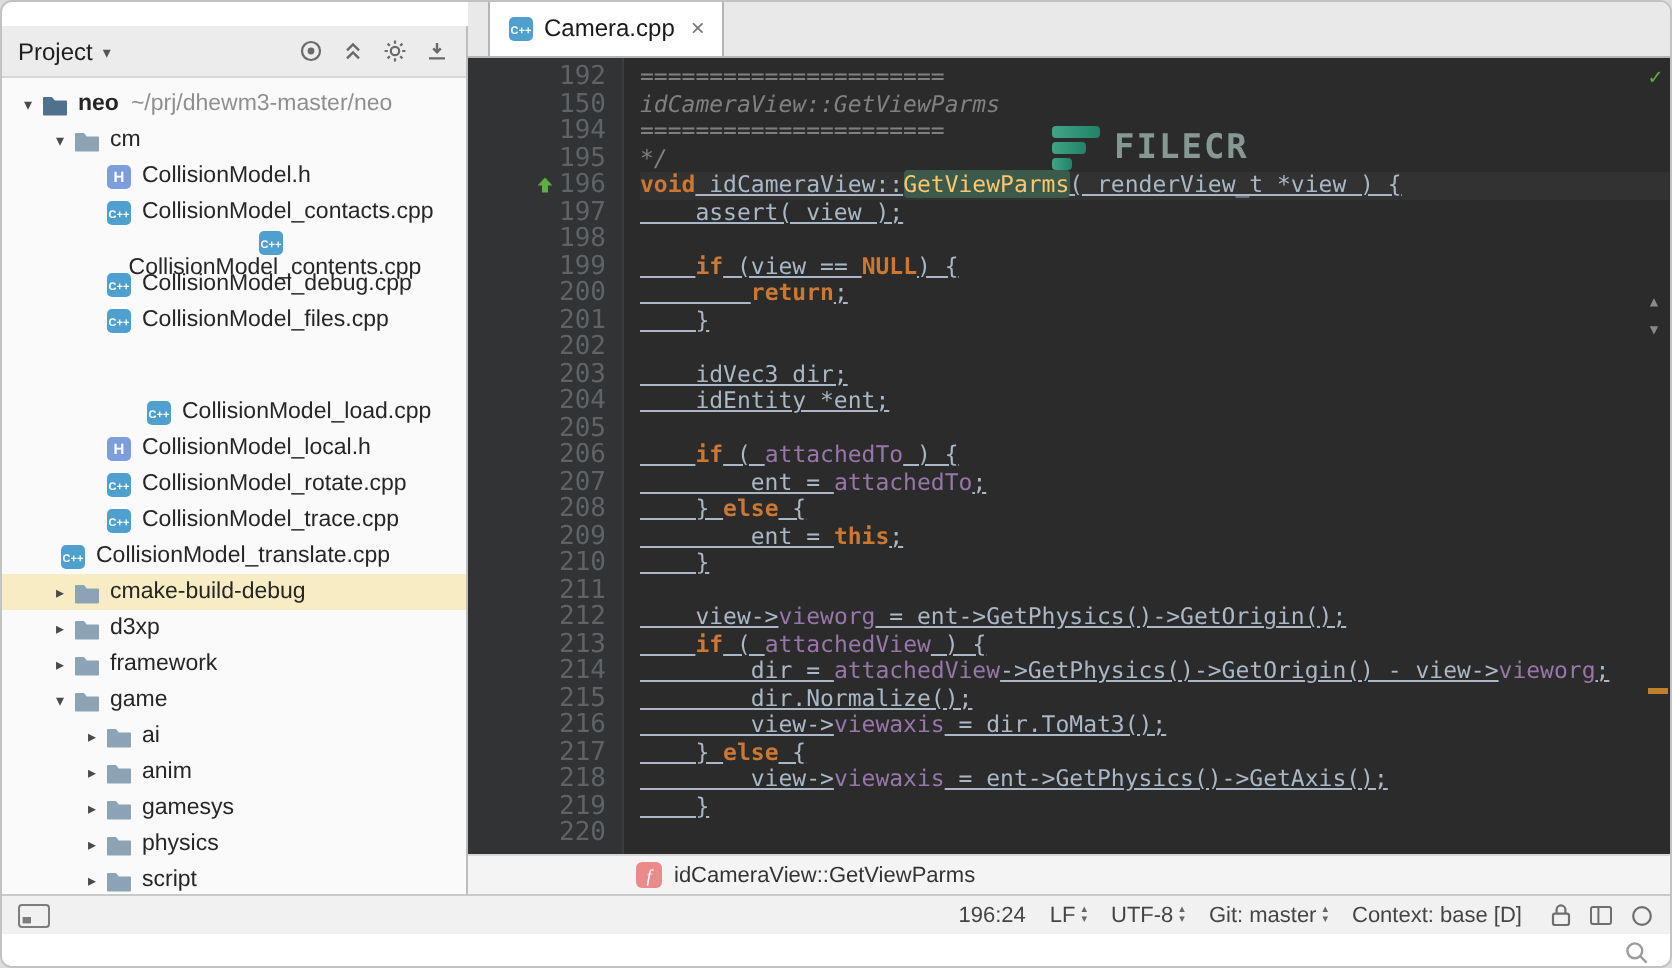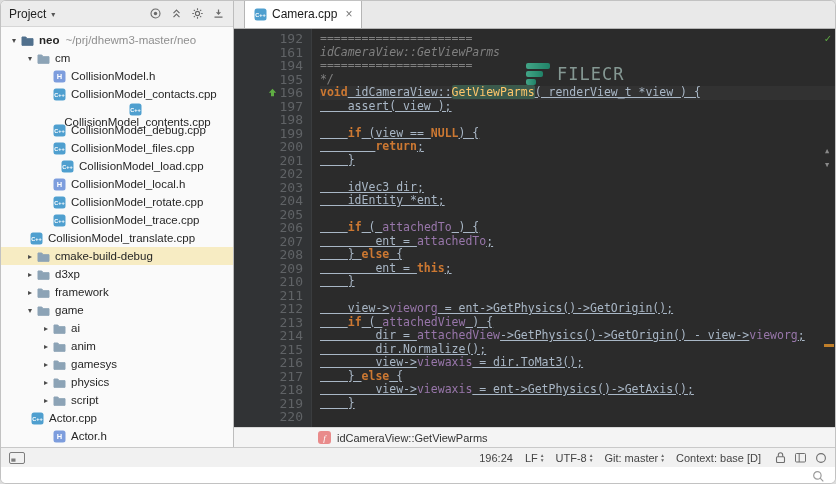--- a/index.html
+++ b/index.html
@@ -1,21 +1,21 @@
 <!DOCTYPE html>
 <html><head>
 <meta charset="utf-8">
 <style>
   * { box-sizing: border-box; margin: 0; padding: 0; }
   body { margin: 0; background: #dcdcdc; font-family: "Liberation Sans", sans-serif; }
   .window { position: relative; width: 836px; height: 484px; background: #fff;
             border: 1px solid #c2c2c2; border-radius: 6px; overflow: hidden; }
 
   
-  .project-panel { position: absolute; left: 0; top: 0; width: 233px; height: 446px;
+  .project-panel { position: absolute; left: 0; top: 12px; width: 233px; height: 446px;
                    background: #fafafa; border-right: 1px solid #bdbdbd; overflow: hidden; }
   .panel-header { height: 26px; background: #ececec; border-bottom: 1px solid #d6d6d6;
                   display: flex; align-items: center; padding: 0 8px; }
   .panel-title { font-size: 12px; color: #1f1f1f; }
   .panel-caret { font-size: 8px; color: #555; margin-left: 5px; margin-top: 2px; }
   .header-icons { margin-left: auto; display: flex; gap: 7px; align-items: center; }
   .header-icon { width: 14px; height: 14px; display: flex; align-items: center; justify-content: center; }
   .tree { padding-top: 4px; height: 416px; overflow: hidden; }
   .tree-row { height: 18px; display: flex; align-items: center; font-size: 11.5px;
               color: #262626; white-space: nowrap; }
@@ -52,21 +52,21 @@
   .t-kw  { color: #cc7832; font-weight: bold; }
   .t-def { color: #a9b7c6; text-decoration: underline; }
   .t-fld { color: #9876aa; }
   .t-hl  { color: #ffc66b; background: #3b5a4c; border-radius: 2px; }
 
   .watermark { position: absolute; left: 292px; top: 34px; display: flex; align-items: center;
                gap: 7px; opacity: 0.88; pointer-events: none; }
   .wm-logo { display: flex; flex-direction: column; gap: 2px; }
   .wm-bar { height: 6px; border-radius: 2px; background: linear-gradient(90deg, #46b694, #1f8f70); }
   .wm-bar.b1 { width: 24px; } .wm-bar.b2 { width: 17px; } .wm-bar.b3 { width: 10px; }
-  .wm-text { font-size: 17px; font-weight: normal; letter-spacing: 1px; color: #92a8a2; }
+  .wm-text { font-size: 17px; font-weight: bold; letter-spacing: 1px; color: #92a8a2; }
 
   .check-icon { position: absolute; top: 3px; right: 4px; color: #5fad43; font-size: 11px; }
   .scroll-up   { position: absolute; right: 2px; top: 118px; color: #8a8a8a; font-size: 7px; width: 12px; text-align: center; }
   .scroll-down { position: absolute; right: 2px; top: 132px; color: #8a8a8a; font-size: 7px; width: 12px; text-align: center; }
   .stripe-warning { position: absolute; right: 1px; top: 315px; width: 10px; height: 3px; background: #c07f2a; }
 
   .breadcrumb { height: 20px; background: #f4f4f4; border-top: 1px solid #d8d8d8;
                 display: flex; align-items: center; padding-left: 84px; gap: 6px; flex: none; }
   .fn-badge { width: 13px; height: 13px; border-radius: 3px; background: #e98b8b; color: #fff;
               font-size: 9px; font-style: italic; display: flex; align-items: center;
@@ -194,21 +194,21 @@
         <div class="tree-row" style="padding-left: 38px;">
           <span class="chevron"></span>
           <span class="tree-icon">
             <svg width="13" height="13">
               <rect x="0.5" y="0.5" width="12" height="12" rx="2.5" fill="#4f9fcf"></rect>
               <text x="6.5" y="9" font-size="5.5" font-weight="bold" text-anchor="middle" fill="#fff" font-family="Liberation Sans, sans-serif">C++</text>
             </svg>
           </span>
           <span class="tree-label">CollisionModel_files.cpp</span>
         </div>
-        <div class="tree-row" style="padding-left: 46px;">
+        <div class="tree-row" style="padding-left: 58px; margin-top: 28px;">
           <span class="chevron"></span>
           <span class="tree-icon">
             <svg width="13" height="13">
               <rect x="0.5" y="0.5" width="12" height="12" rx="2.5" fill="#4f9fcf"></rect>
               <text x="6.5" y="9" font-size="5.5" font-weight="bold" text-anchor="middle" fill="#fff" font-family="Liberation Sans, sans-serif">C++</text>
             </svg>
           </span>
           <span class="tree-label">CollisionModel_load.cpp</span>
         </div>
         <div class="tree-row" style="padding-left: 38px;">
@@ -368,21 +368,21 @@
         <span class="tab-close">×</span>
       </div>
     </div>
 
     <div class="editor">
       <div class="gutter">
           <div class="gutter-line">
             <span>192</span>
           </div>
           <div class="gutter-line">
-            <span>161</span>
+            <span>150</span>
           </div>
           <div class="gutter-line">
             <span>194</span>
           </div>
           <div class="gutter-line">
             <span>195</span>
           </div>
           <div class="gutter-line">
             <span class="gutter-icon">
               <svg width="9" height="9" viewBox="0 0 9 9">

